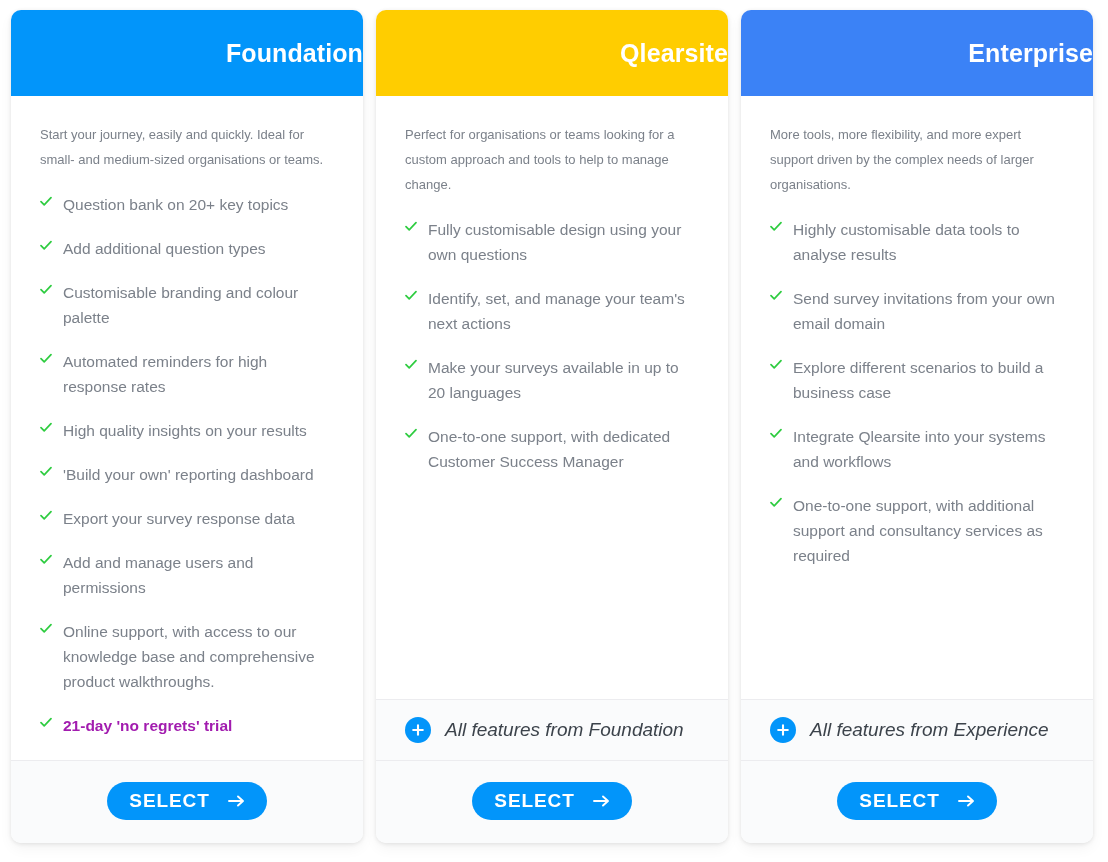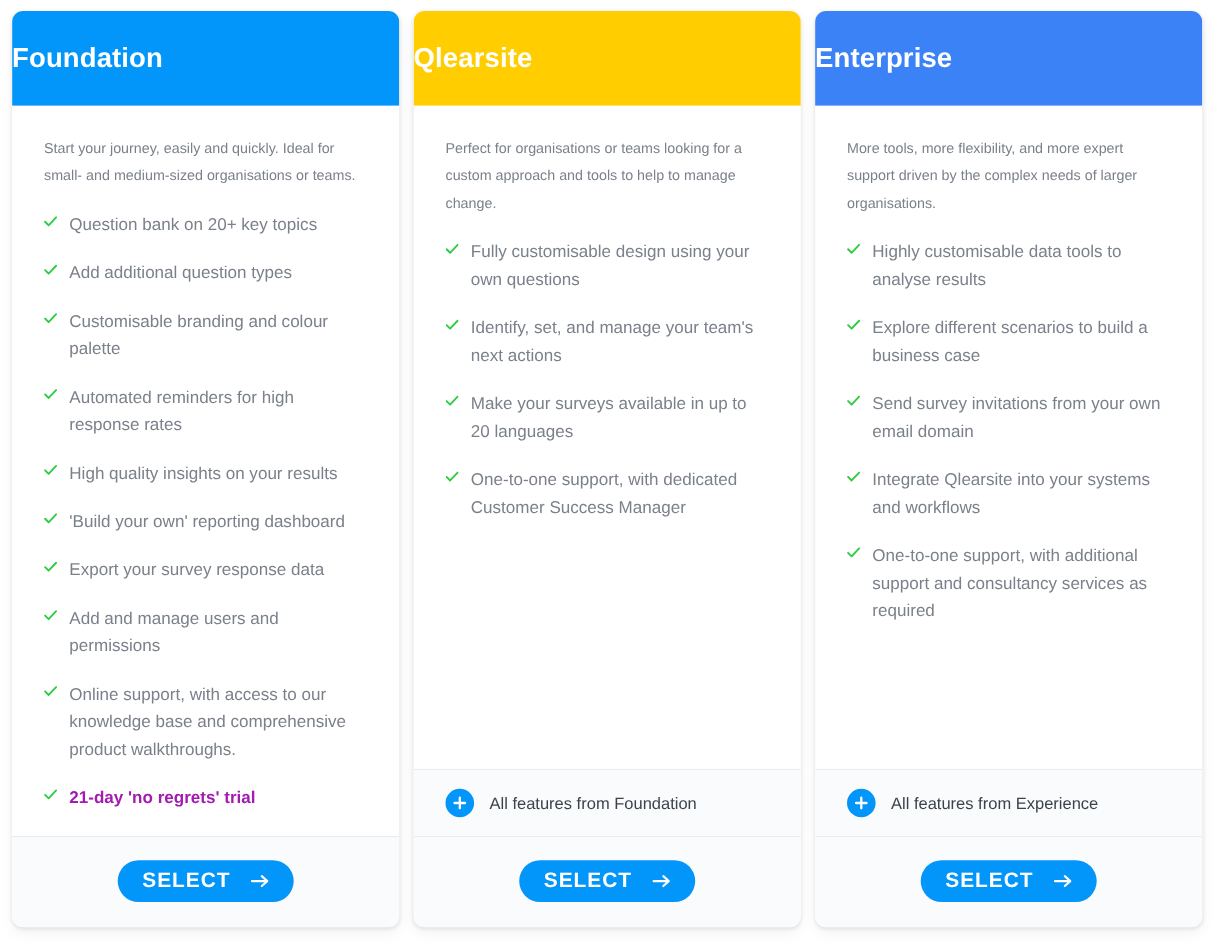--- a/index.html
+++ b/index.html
@@ -30,21 +30,21 @@
     display: flex;
     flex-direction: column;
     overflow: hidden;
     box-sizing: border-box;
   }
 
   .plan-header {
     height: 86px;
     display: flex;
     align-items: center;
-    justify-content: flex-start;
+    justify-content: flex-end;
     flex: 0 0 auto;
   }
   .plan-header .plan-title {
     color: #ffffff;
     font-size: 25px;
     font-weight: 600;
     letter-spacing: 0.1px;
   }
 
   .plan-body {
@@ -108,21 +108,22 @@
     height: 26px;
     border-radius: 50%;
     background: #0295fa;
     display: flex;
     align-items: center;
     justify-content: center;
   }
   .plus-icon svg { display: block; }
   .included-text {
     color: #3c434b;
-    font-size: 15px;
+    font-size: 19px;
+    font-style: italic;
   }
 
   .plan-footer {
     flex: 0 0 auto;
     background: #fafbfc;
     border-top: 1px solid #ececef;
     padding: 21px 0 23px 0;
     display: flex;
     align-items: center;
     justify-content: center;
@@ -333,29 +334,29 @@
               </svg>
             </span>
           <span class="feature-text">Highly customisable data tools to analyse results</span>
         </li>
         <li class="feature-item">
           <span class="check-icon">
               <svg width="12" height="11" viewBox="0 0 12 11">
                 <path d="M1 5.6 L4.2 8.8 L11 1.6" stroke="#2ecc40" stroke-width="1.7" fill="none" stroke-linecap="round" stroke-linejoin="round"></path>
               </svg>
             </span>
+          <span class="feature-text">Send survey invitations from your own email domain</span>
+        </li>
+        <li class="feature-item">
+          <span class="check-icon">
+              <svg width="12" height="11" viewBox="0 0 12 11">
+                <path d="M1 5.6 L4.2 8.8 L11 1.6" stroke="#2ecc40" stroke-width="1.7" fill="none" stroke-linecap="round" stroke-linejoin="round"></path>
+              </svg>
+            </span>
           <span class="feature-text">Explore different scenarios to build a business case</span>
-        </li>
-        <li class="feature-item">
-          <span class="check-icon">
-              <svg width="12" height="11" viewBox="0 0 12 11">
-                <path d="M1 5.6 L4.2 8.8 L11 1.6" stroke="#2ecc40" stroke-width="1.7" fill="none" stroke-linecap="round" stroke-linejoin="round"></path>
-              </svg>
-            </span>
-          <span class="feature-text">Send survey invitations from your own email domain</span>
         </li>
         <li class="feature-item">
           <span class="check-icon">
               <svg width="12" height="11" viewBox="0 0 12 11">
                 <path d="M1 5.6 L4.2 8.8 L11 1.6" stroke="#2ecc40" stroke-width="1.7" fill="none" stroke-linecap="round" stroke-linejoin="round"></path>
               </svg>
             </span>
           <span class="feature-text">Integrate Qlearsite into your systems and workflows</span>
         </li>
         <li class="feature-item">

